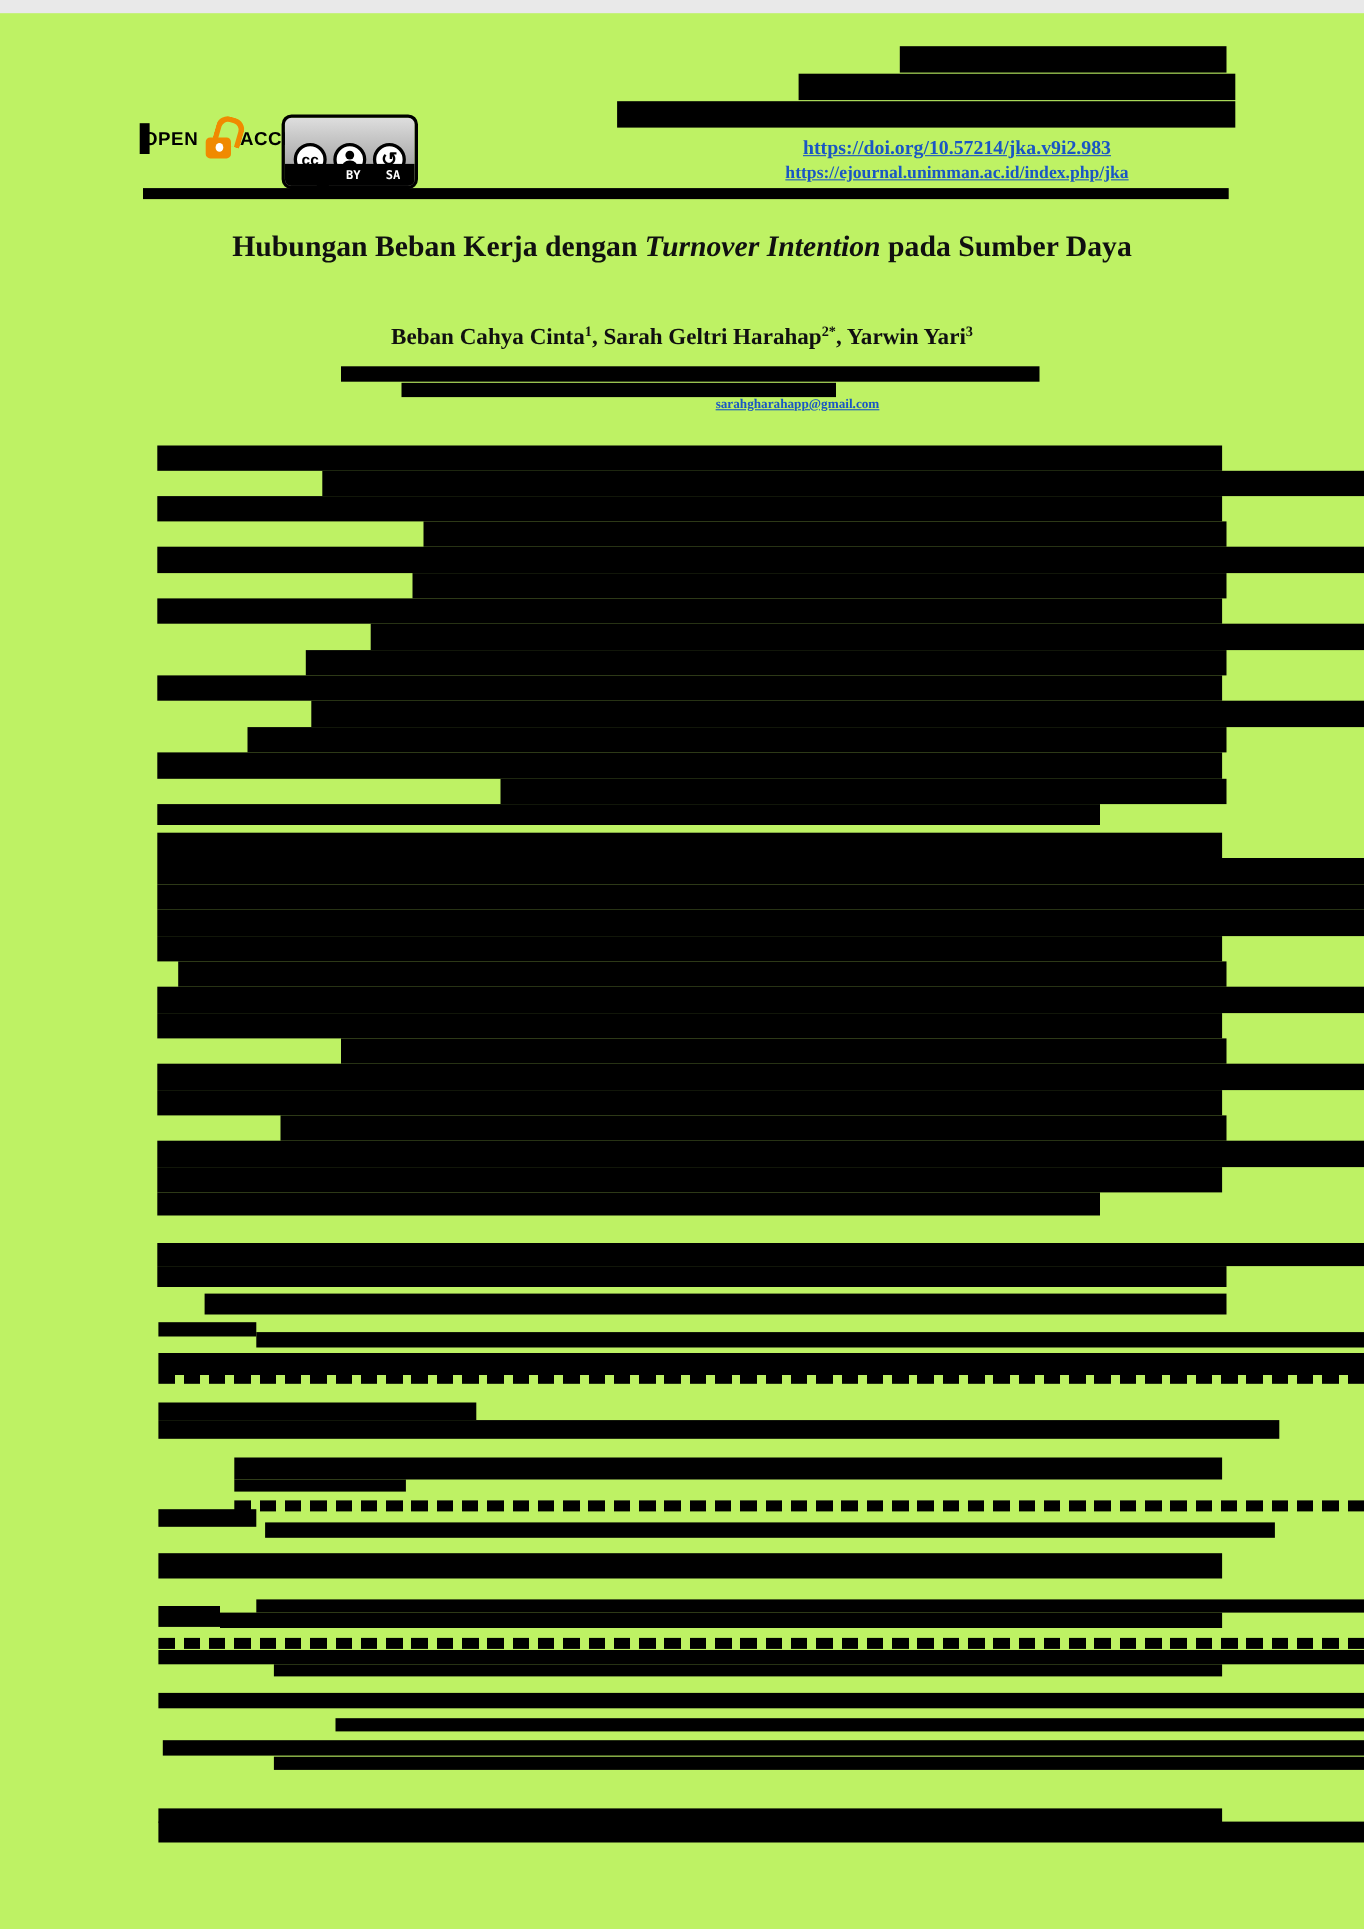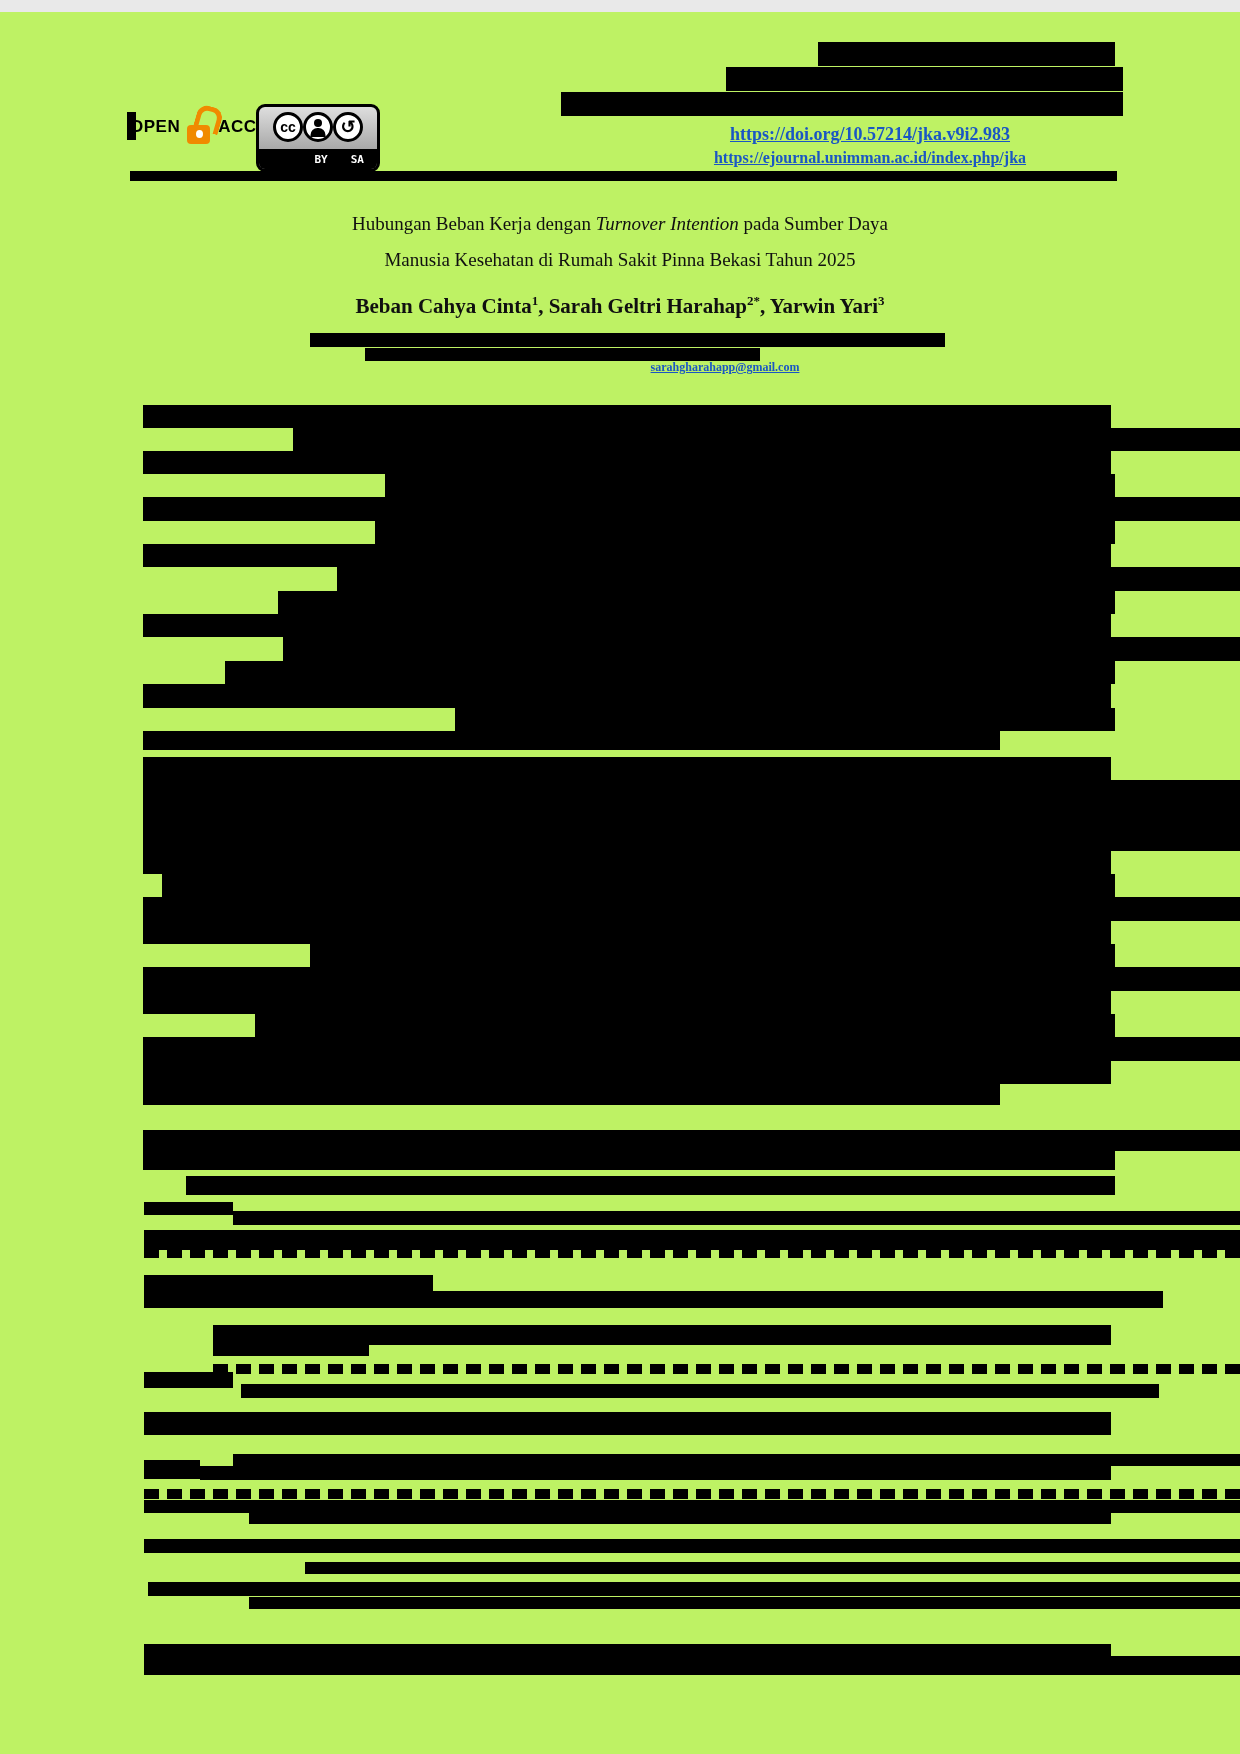--- a/index.html
+++ b/index.html
@@ -13,39 +13,39 @@
   .lock{position:relative;width:32px;height:42px;margin:0 3px;display:inline-block;}
   .lock .shackle{position:absolute;left:9px;top:-1px;width:16px;height:21px;
     border:5px solid #f08a00;border-bottom:none;border-radius:11px 11px 0 0;
     transform:rotate(16deg);transform-origin:40% 100%;}
   .lock .lbody{position:absolute;left:4px;top:19px;width:23px;height:19px;background:#f08a00;border-radius:4px;}
   .lock .hole{position:absolute;left:13px;top:24px;width:7px;height:8px;background:#fff;border-radius:50%;}
   
   .cc-badge{position:absolute;left:256px;top:92px;width:124px;height:68px;
     border:3px solid #000;border-radius:9px;background:linear-gradient(180deg,#dedede,#8f8f8f);
     overflow:hidden;box-sizing:border-box;}
-  .cc-circles{display:flex;justify-content:center;padding:5px 8px 0;}
+  .cc-circles{display:flex;justify-content:space-between;padding:23px 8px 0;}
   .circle{width:30px;height:30px;border:3px solid #000;border-radius:50%;background:#fff;
     display:flex;align-items:center;justify-content:center;font-weight:700;font-size:14px;
     font-family:"Liberation Sans",sans-serif;position:relative;box-sizing:border-box;}
   .sa-glyph{font-size:18px;line-height:1;}
   .p-head{position:absolute;top:4px;left:50%;transform:translateX(-50%);width:8px;height:8px;background:#000;border-radius:50%;}
   .p-body{position:absolute;top:13px;left:50%;transform:translateX(-50%);width:15px;height:9px;background:#000;border-radius:7px 7px 0 0;}
   .cc-labels{position:absolute;left:0;right:0;bottom:0;height:20px;background:#000;color:#fff;
     display:flex;align-items:center;justify-content:flex-end;gap:23px;padding-right:13px;
     font-family:"DejaVu Sans Mono",monospace;font-size:11px;font-weight:700;}
   
   .links{position:absolute;left:620px;top:110px;width:500px;text-align:center;line-height:24px;}
   .link{color:#1a56c4;font-weight:700;text-decoration:underline;cursor:pointer;}
   .links .link{display:block;font-size:18px;}
   .links .link.second{font-size:16px;}
   .rule{position:absolute;left:130px;top:159px;width:987px;height:10px;background:#000;}
   
   .title{position:absolute;left:120px;top:194px;width:1000px;margin:0;text-align:center;
-    font-size:19px;line-height:36px;font-weight:400;color:#101010;}
+    font-size:27px;line-height:36px;font-weight:700;color:#101010;}
   .t-line{display:block;}
   .authors{position:absolute;left:120px;top:281px;width:1000px;text-align:center;
     font-size:21px;font-weight:700;color:#101010;}
   .authors sup{font-size:13px;}
   .email{position:absolute;left:600px;top:348px;width:250px;text-align:center;font-size:12px;display:block;}
   
   .bar{position:absolute;background:#000;}
   .bar.d{background:repeating-linear-gradient(90deg,#000 0 15px,rgba(0,0,0,0) 15px 23px);}
 </style>
 </head>
@@ -80,21 +80,20 @@
 
   <div class="links">
     <a class="link">https://doi.org/10.57214/jka.v9i2.983</a>
     <a class="link second">https://ejournal.unimman.ac.id/index.php/jka</a>
   </div>
 
   <div class="rule"></div>
 
   <h1 class="title">
     <span class="t-line"><span>Hubungan Beban Kerja dengan </span><i>Turnover Intention</i><span> pada Sumber Daya</span></span>
-    <span class="t-line">Manusia Kesehatan di Rumah Sakit Pinna Bekasi Tahun 2025</span>
   </h1>
 
   <div class="authors"><span>Beban Cahya Cinta</span><sup>1</sup><span>, </span><span>Sarah Geltri Harahap</span><sup>2*</sup><span>, </span><span>Yarwin Yari</span><sup>3</sup></div>
 
   <a class="link email">sarahgharahapp@gmail.com</a>
 
   <div id="redactions">
       <div class="bar" style="left: 818px; top: 30px; width: 297px; height: 24px;"></div>
       <div class="bar" style="left: 726px; top: 55px; width: 397px; height: 24px;"></div>
       <div class="bar" style="left: 561px; top: 80px; width: 562px; height: 24px;"></div>

